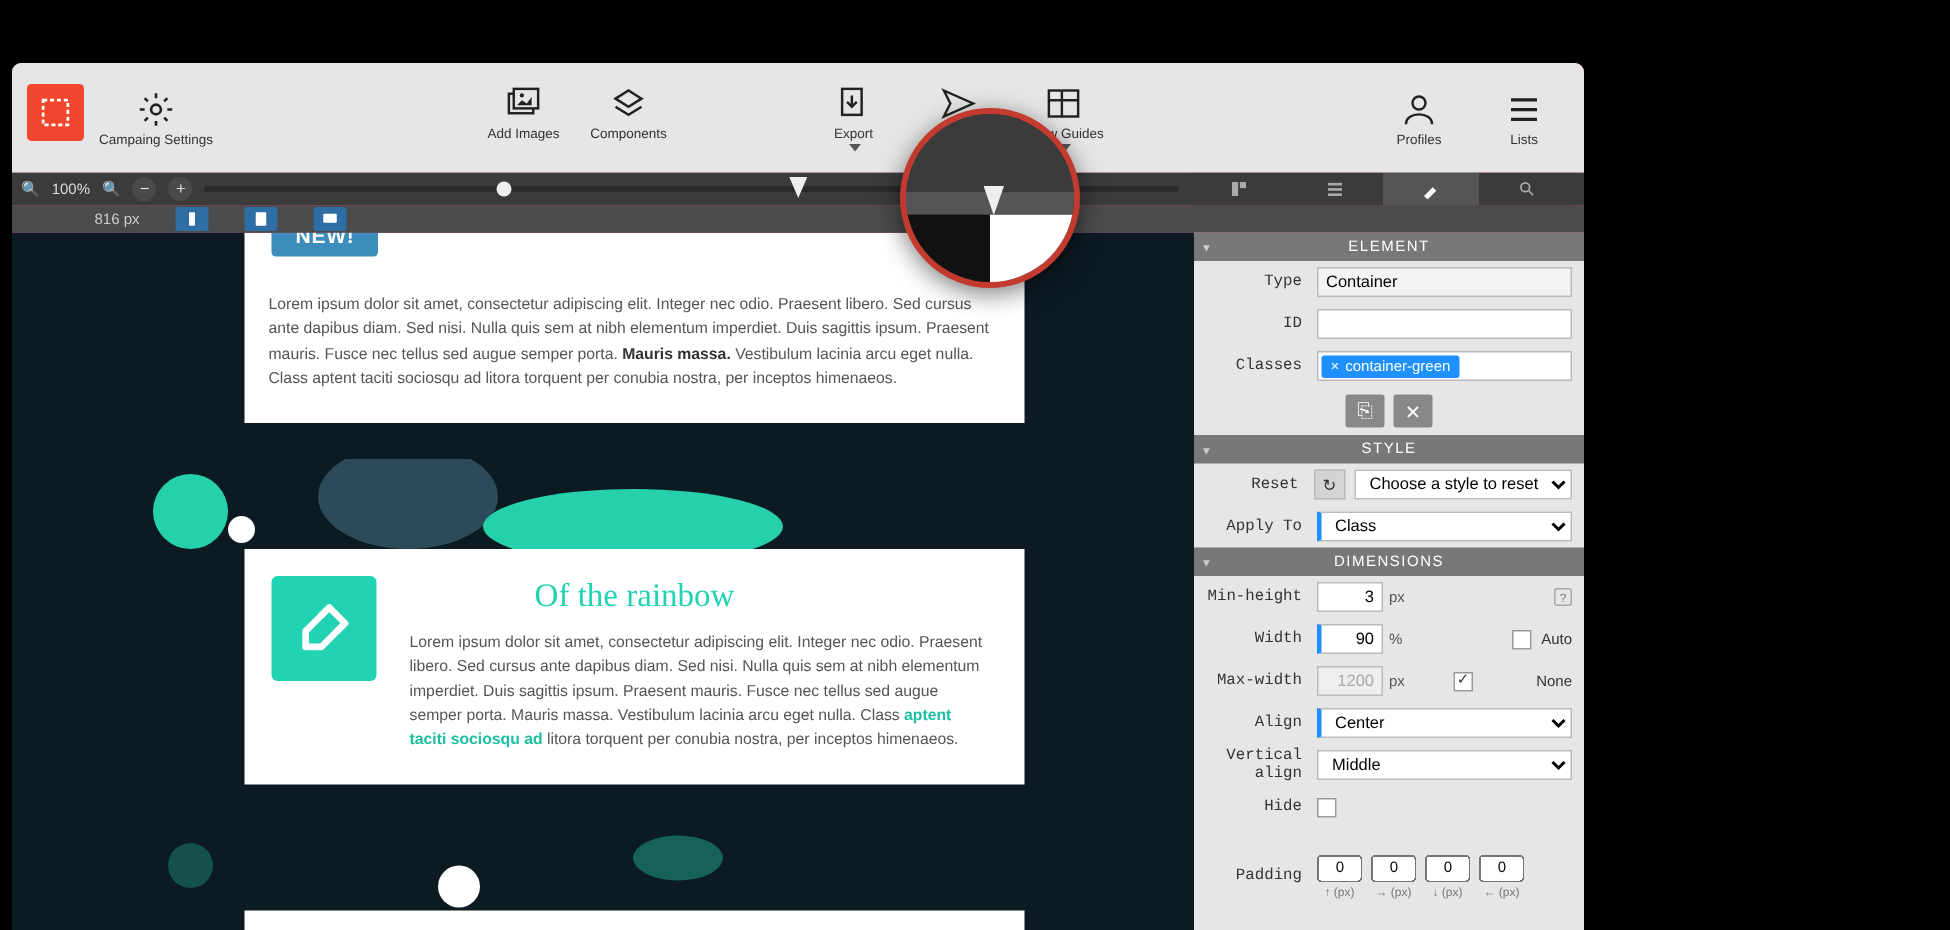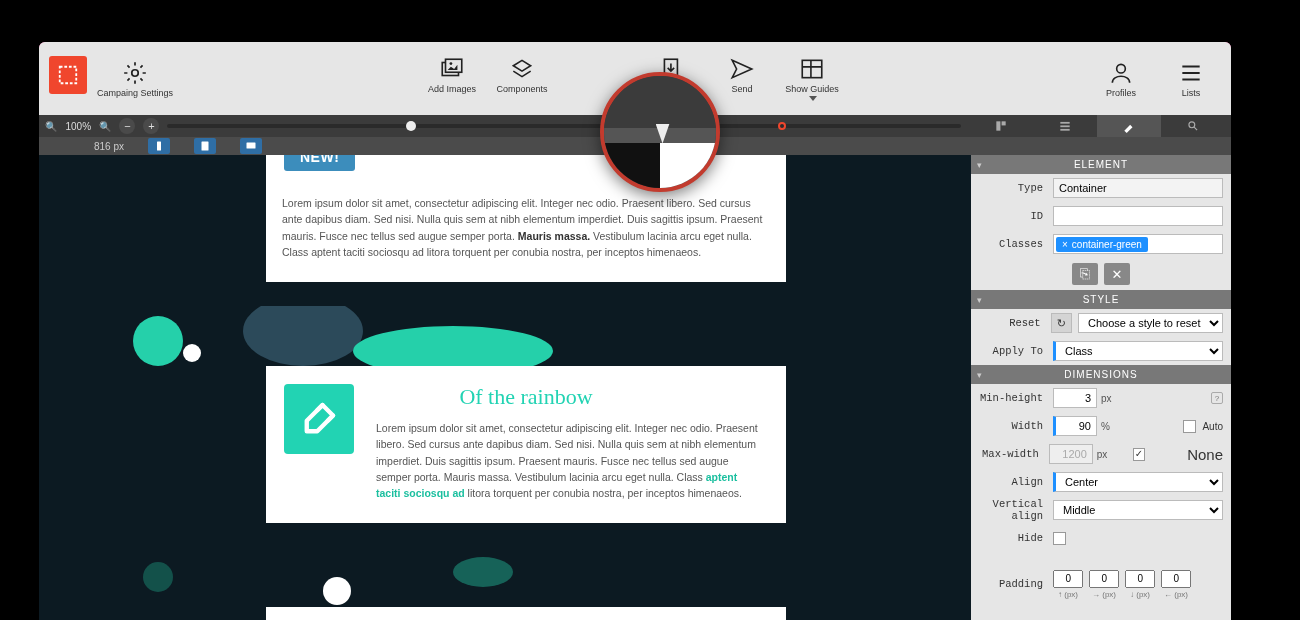--- a/index.html
+++ b/index.html
@@ -1,18 +1,18 @@
 <!DOCTYPE html>
 <html><head>
 <meta charset="utf-8">
 <style>
   * { box-sizing: border-box; margin: 0; padding: 0; font-family: -apple-system, "Helvetica Neue", Arial, sans-serif; }
   body { background: #000; width: 1300px; height: 620px; overflow: hidden; position: relative; }
   .window {
-    position: absolute; left: 39px; top: 42px; width: 1192px; height: 578px;
+    position: absolute; left: 8px; top: 42px; width: 1048px; height: 578px;
     background: #ec4899; border-radius: 6px 6px 0 0; box-shadow: 0 6px 30px rgba(0,0,0,.5);
     display: flex; flex-direction: column; overflow: hidden;
   }
   
   .tl { position: absolute; top: 7px; left: 10px; display: flex; gap: 7px; }
   .tl span { width: 12px; height: 12px; border-radius: 50%; display: block; }
   .tl .r { background:#ff5f56; } .tl .y { background:#ffbd2e; } .tl .g { background:#27c93f; }
 
   
   .toolbar { height: 73px; background: #e6e6e6; display:flex; align-items:center; padding: 0 10px; position: relative; }
@@ -367,21 +367,21 @@
         <span style="font-size:10px;">Auto</span>
       </div>
       <div class="row">
         <div class="lbl">Max-width</div>
         <div class="numunit">
           <input class="spin" type="text" disabled="" style="background: rgb(238, 238, 238); color: rgb(170, 170, 170);" value="1200">
           <span class="unit">px</span>
         </div>
         <div style="flex:1"></div>
         <span class="chk on"></span>
-        <span style="font-size:15px;padding-left:36px;">None</span>
+        <span style="font-size:10px;padding-left:36px;">None</span>
       </div>
       <div class="row">
         <div class="lbl">Align</div>
         <select class="wide" style="border-left:3px solid #1e90ff;">
           <option>Center</option>
         </select>
       </div>
       <div class="row">
         <div class="lbl">Vertical align</div>
         <select class="wide">

